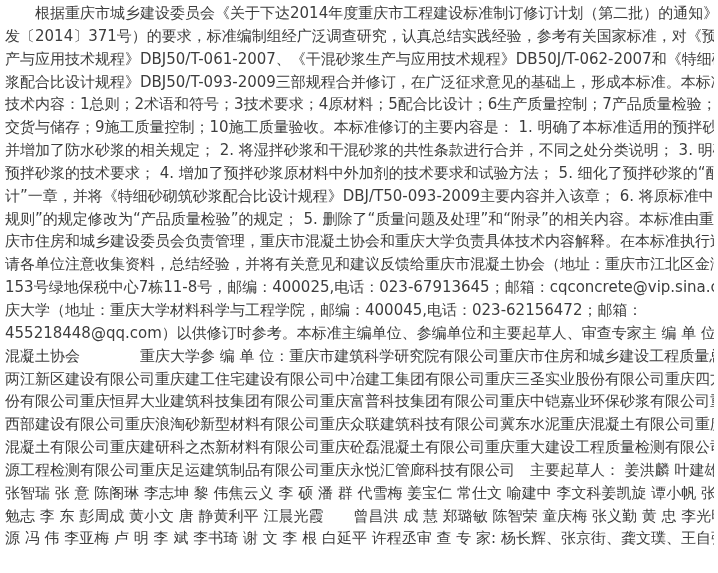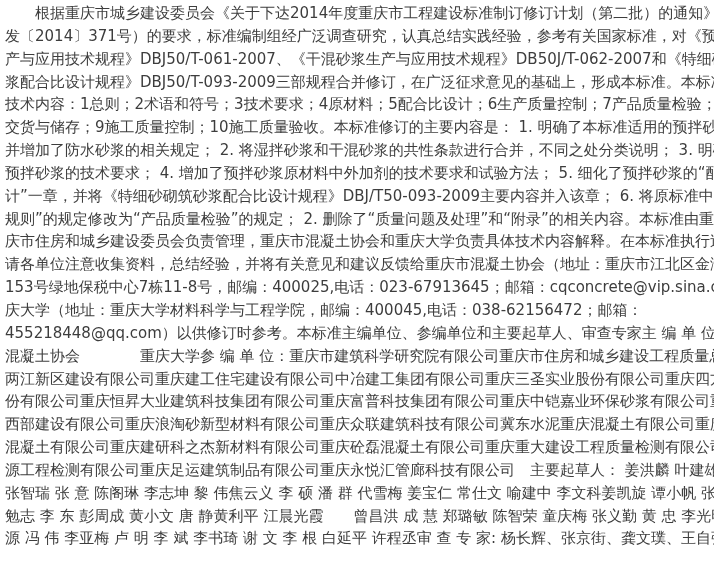--- a/index.html
+++ b/index.html
@@ -36,25 +36,25 @@
 <div class="page">
   <div class="line indent">根据重庆市城乡建设委员会《关于下达2014年度重庆市工程建设标准制订修订计划（第二批）的通知》（渝建</div>
   <div class="line">发〔2014〕371号）的要求，标准编制组经广泛调查研究，认真总结实践经验，参考有关国家标准，对《预拌砂浆生</div>
   <div class="line">产与应用技术规程》DBJ50/T-061-2007、《干混砂浆生产与应用技术规程》DB50J/T-062-2007和《特细砂砌筑砂</div>
   <div class="line">浆配合比设计规程》DBJ50/T-093-2009三部规程合并修订，在广泛征求意见的基础上，形成本标准。本标准的主要</div>
   <div class="line">技术内容：1总则；2术语和符号；3技术要求；4原材料；5配合比设计；6生产质量控制；7产品质量检验；8运输、</div>
   <div class="line">交货与储存；9施工质量控制；10施工质量验收。本标准修订的主要内容是： 1. 明确了本标准适用的预拌砂浆种类，</div>
   <div class="line">并增加了防水砂浆的相关规定； 2. 将湿拌砂浆和干混砂浆的共性条款进行合并，不同之处分类说明； 3. 明确规定了</div>
   <div class="line">预拌砂浆的技术要求； 4. 增加了预拌砂浆原材料中外加剂的技术要求和试验方法； 5. 细化了预拌砂浆的“配合比设</div>
   <div class="line">计”一章，并将《特细砂砌筑砂浆配合比设计规程》DBJ/T50-093-2009主要内容并入该章； 6. 将原标准中“检验</div>
-  <div class="line">规则”的规定修改为“产品质量检验”的规定； 2. 删除了“质量问题及处理”和“附录”的相关内容。本标准由重</div>
+  <div class="line">规则”的规定修改为“产品质量检验”的规定； 5. 删除了“质量问题及处理”和“附录”的相关内容。本标准由重</div>
   <div class="line">庆市住房和城乡建设委员会负责管理，重庆市混凝土协会和重庆大学负责具体技术内容解释。在本标准执行过程中，</div>
   <div class="line">请各单位注意收集资料，总结经验，并将有关意见和建议反馈给重庆市混凝土协会（地址：重庆市江北区金渝大道</div>
   <div class="line">153号绿地保税中心7栋11-8号，邮编：400025,电话：023-67913645；邮箱：cqconcrete@vip.sina.com），或重</div>
-  <div class="line short">庆大学（地址：重庆大学材料科学与工程学院，邮编：400045,电话：038-62156472；邮箱：</div>
+  <div class="line short">庆大学（地址：重庆大学材料科学与工程学院，邮编：400045,电话：023-62156472；邮箱：</div>
   <div class="line">455218448@qq.com）以供修订时参考。本标准主编单位、参编单位和主要起草人、审查专家主 编 单 位：重庆市</div>
   <div class="line">混凝土协会　　　　重庆大学参 编 单 位：重庆市建筑科学研究院有限公司重庆市住房和城乡建设工程质量总站重庆</div>
   <div class="line">两江新区建设有限公司重庆建工住宅建设有限公司中冶建工集团有限公司重庆三圣实业股份有限公司重庆四方新材股</div>
   <div class="line">份有限公司重庆恒昇大业建筑科技集团有限公司重庆富普科技集团有限公司重庆中铠嘉业环保砂浆有限公司重庆中建</div>
   <div class="line">西部建设有限公司重庆浪淘砂新型材料有限公司重庆众联建筑科技有限公司冀东水泥重庆混凝土有限公司重庆市巨成</div>
   <div class="line">混凝土有限公司重庆建研科之杰新材料有限公司重庆砼磊混凝土有限公司重庆重大建设工程质量检测有限公司重庆智</div>
   <div class="line">源工程检测有限公司重庆足运建筑制品有限公司重庆永悦汇管廊科技有限公司　主要起草人： 姜洪麟 叶建雄 李德胜</div>
   <div class="line">张智瑞 张 意 陈阁琳 李志坤 黎 伟焦云义 李 硕 潘 群 代雪梅 姜宝仁 常仕文 喻建中 李文科姜凯旋 谭小帆 张 远 谭</div>
   <div class="line">勉志 李 东 彭周成 黄小文 唐 静黄利平 江晨光霞　　曾昌洪 成 慧 郑璐敏 陈智荣 童庆梅 张义勤 黄 忠 李光明 李梓</div>
   <div class="line">源 冯 伟 李亚梅 卢 明 李 斌 李书琦 谢 文 李 根 白延平 许程丞审 查 专 家: 杨长辉、张京街、龚文璞、王自强、</div>

